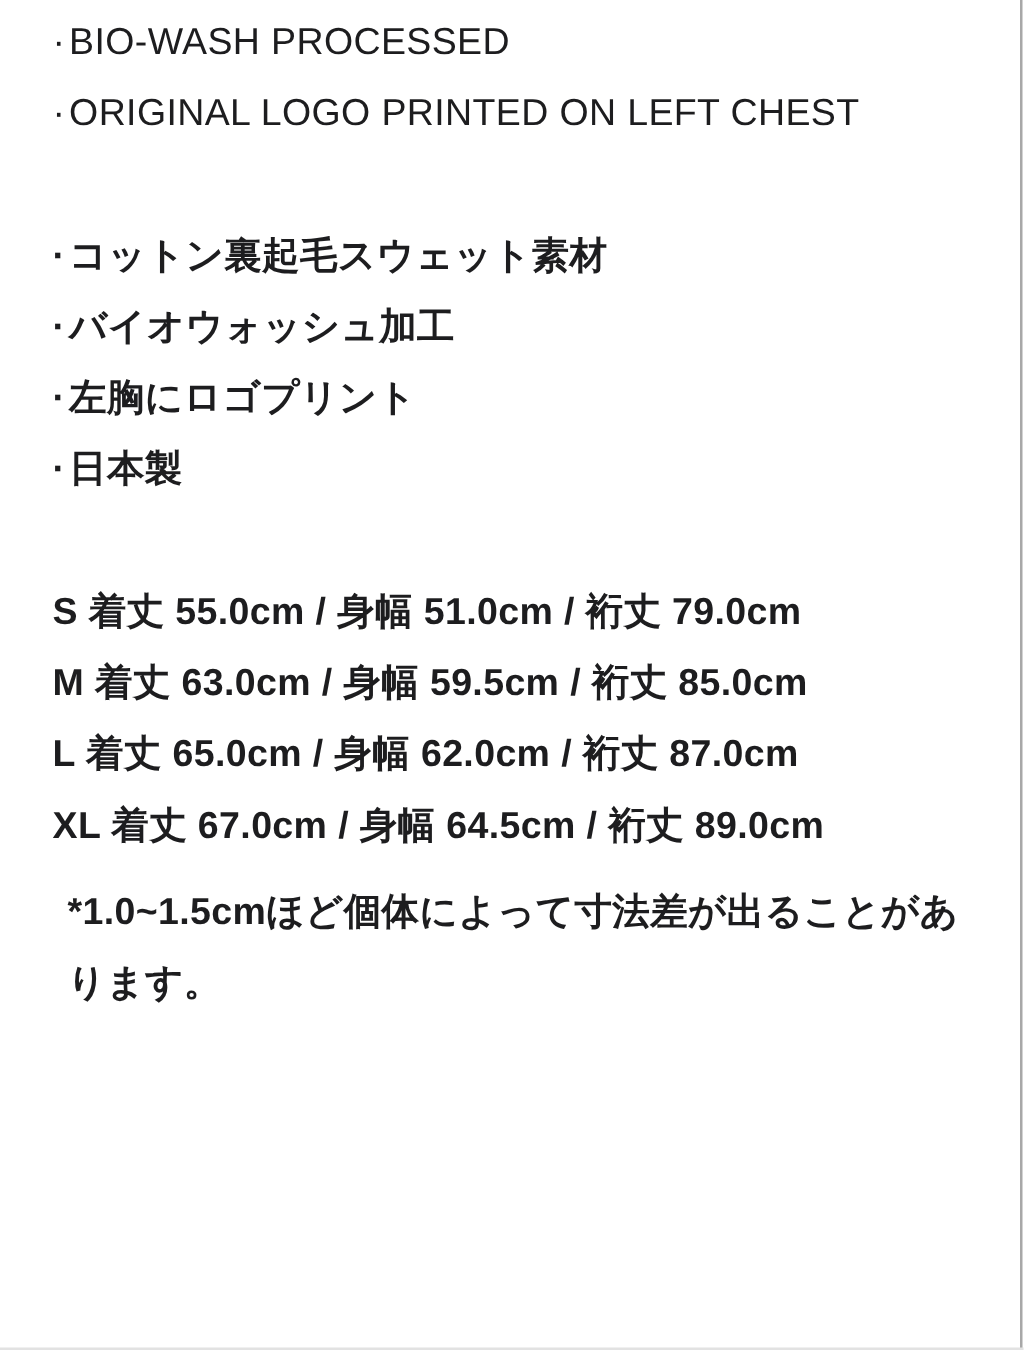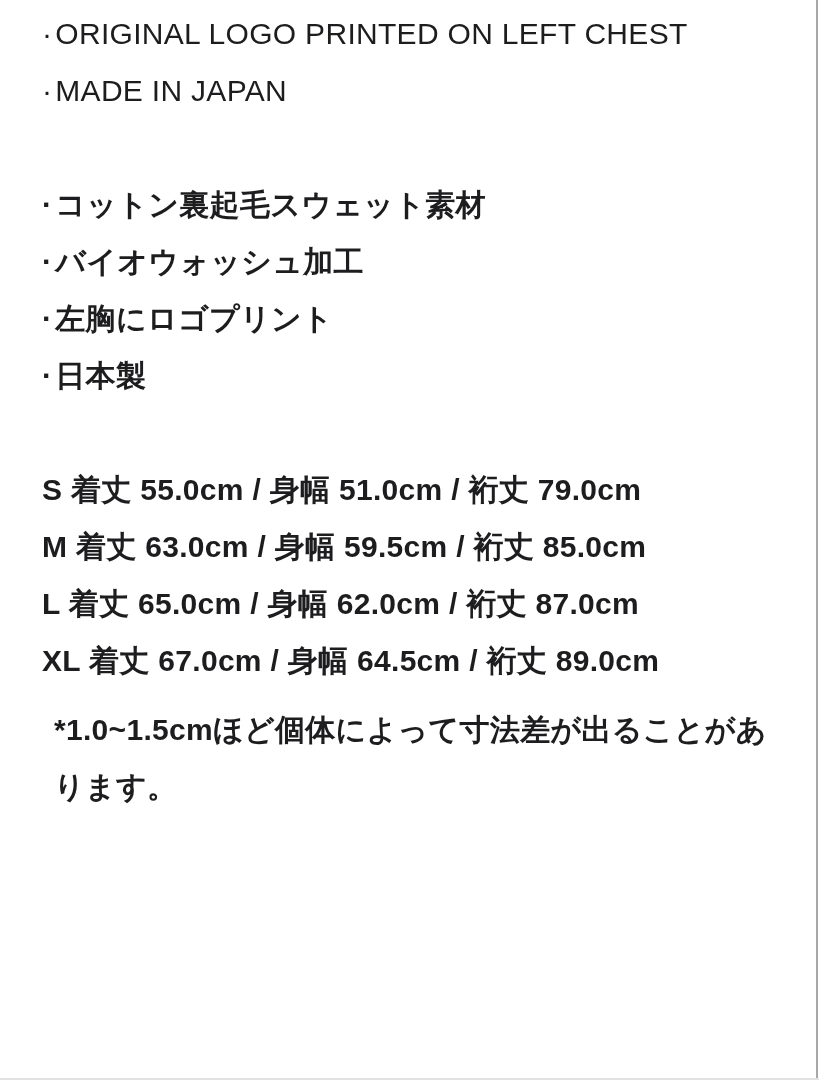--- a/index.html
+++ b/index.html
@@ -57,22 +57,22 @@
     height: 2px;
     background: #e2e2e2;
   }
 </style>
 </head>
 <body>
 
 <div class="page">
 
   <div class="section">
+    <div class="line"><span class="bullet">·</span><span>BIO-WASH PROCESSED</span></div>
     <div class="line"><span class="bullet">·</span><span>ORIGINAL LOGO PRINTED ON LEFT CHEST</span></div>
-    <div class="line"><span class="bullet">·</span><span>MADE IN JAPAN</span></div>
   </div>
 
   <div class="section">
     <div class="line"><span class="bullet">·</span><span>コットン裏起毛スウェット素材</span></div>
     <div class="line"><span class="bullet">·</span><span>バイオウォッシュ加工</span></div>
     <div class="line"><span class="bullet">·</span><span>左胸にロゴプリント</span></div>
     <div class="line"><span class="bullet">·</span><span>日本製</span></div>
   </div>
 
   <div class="section">

